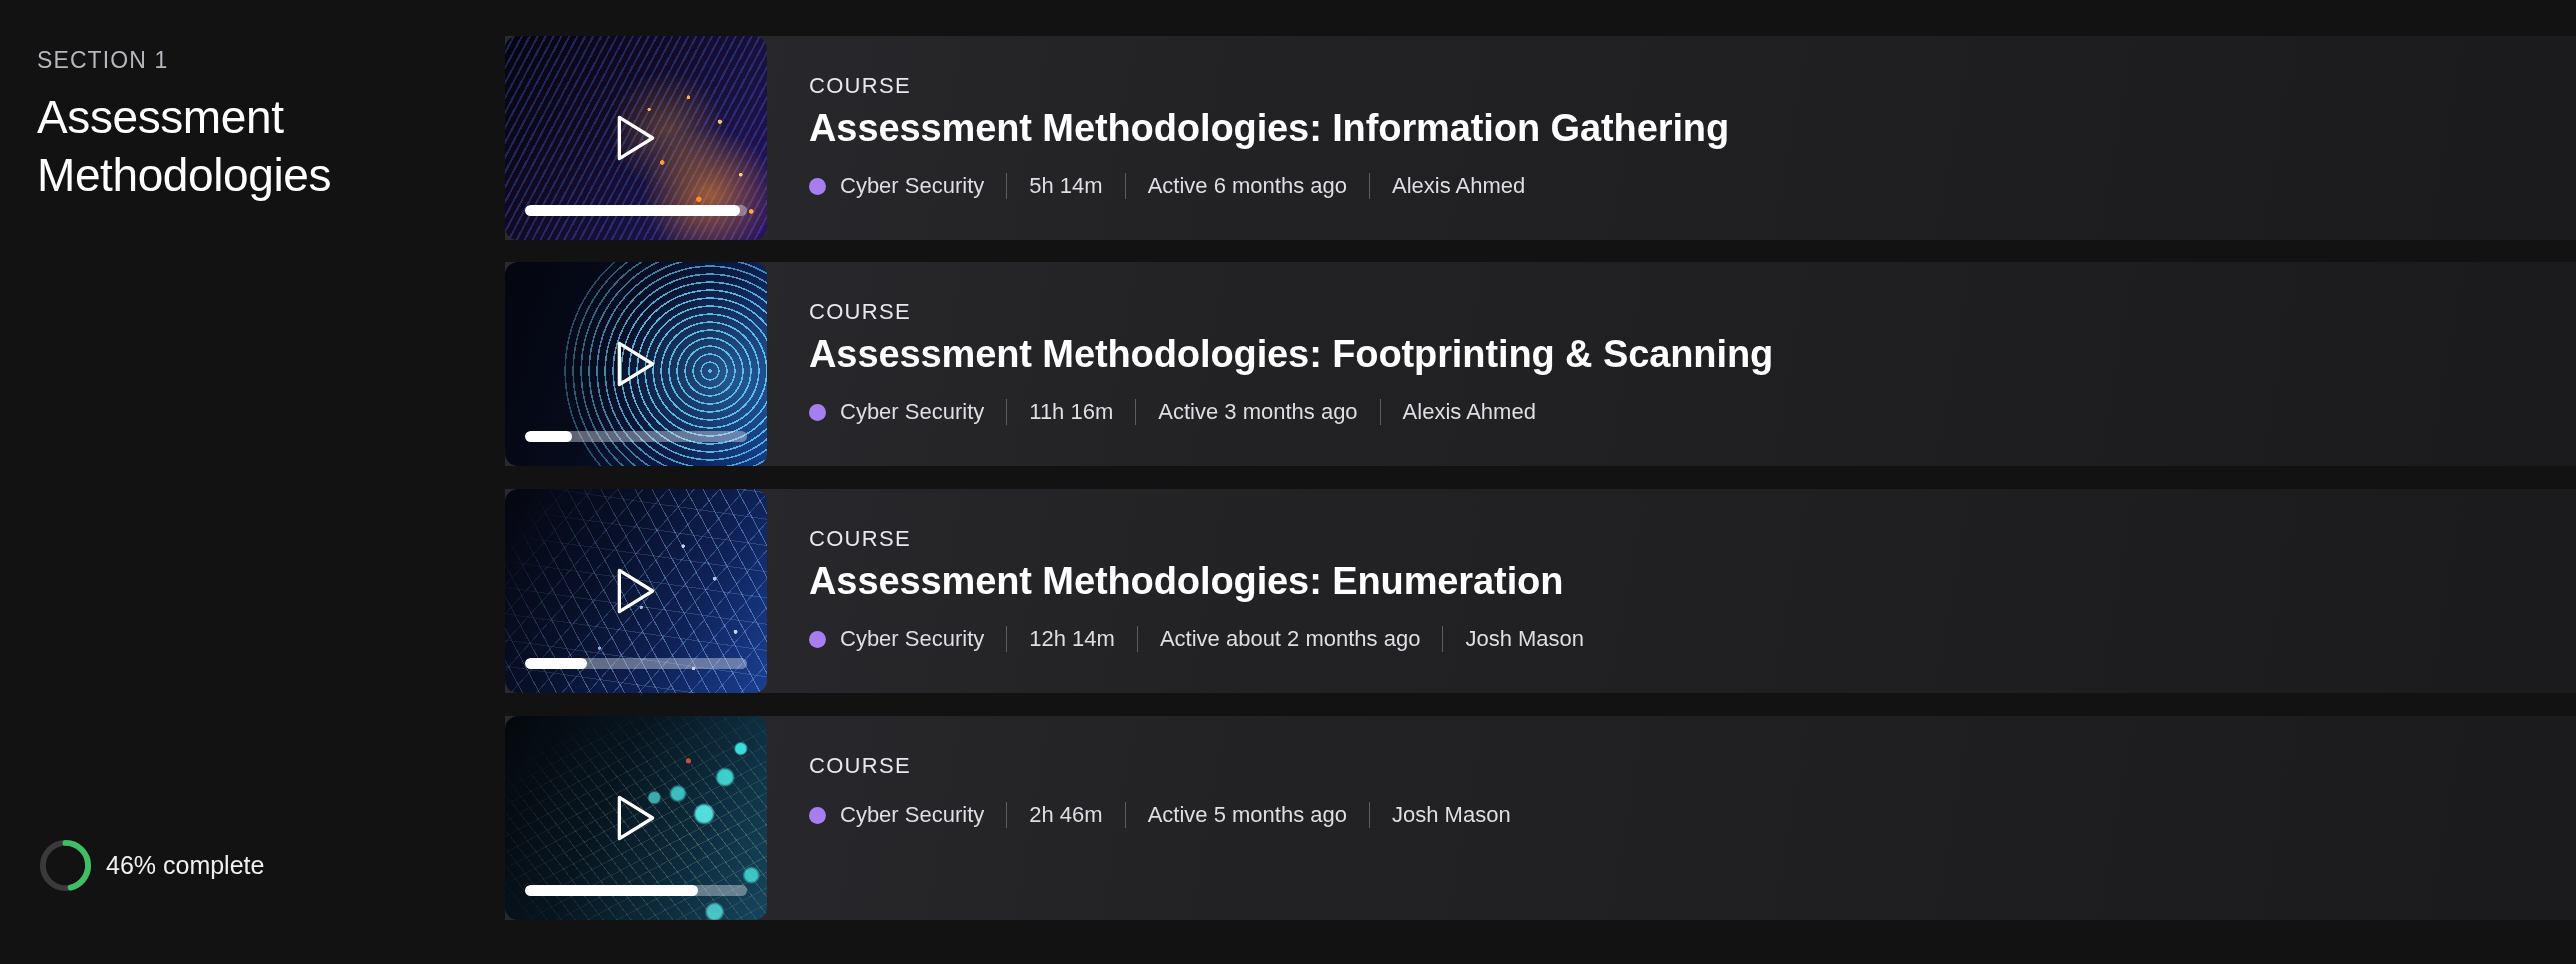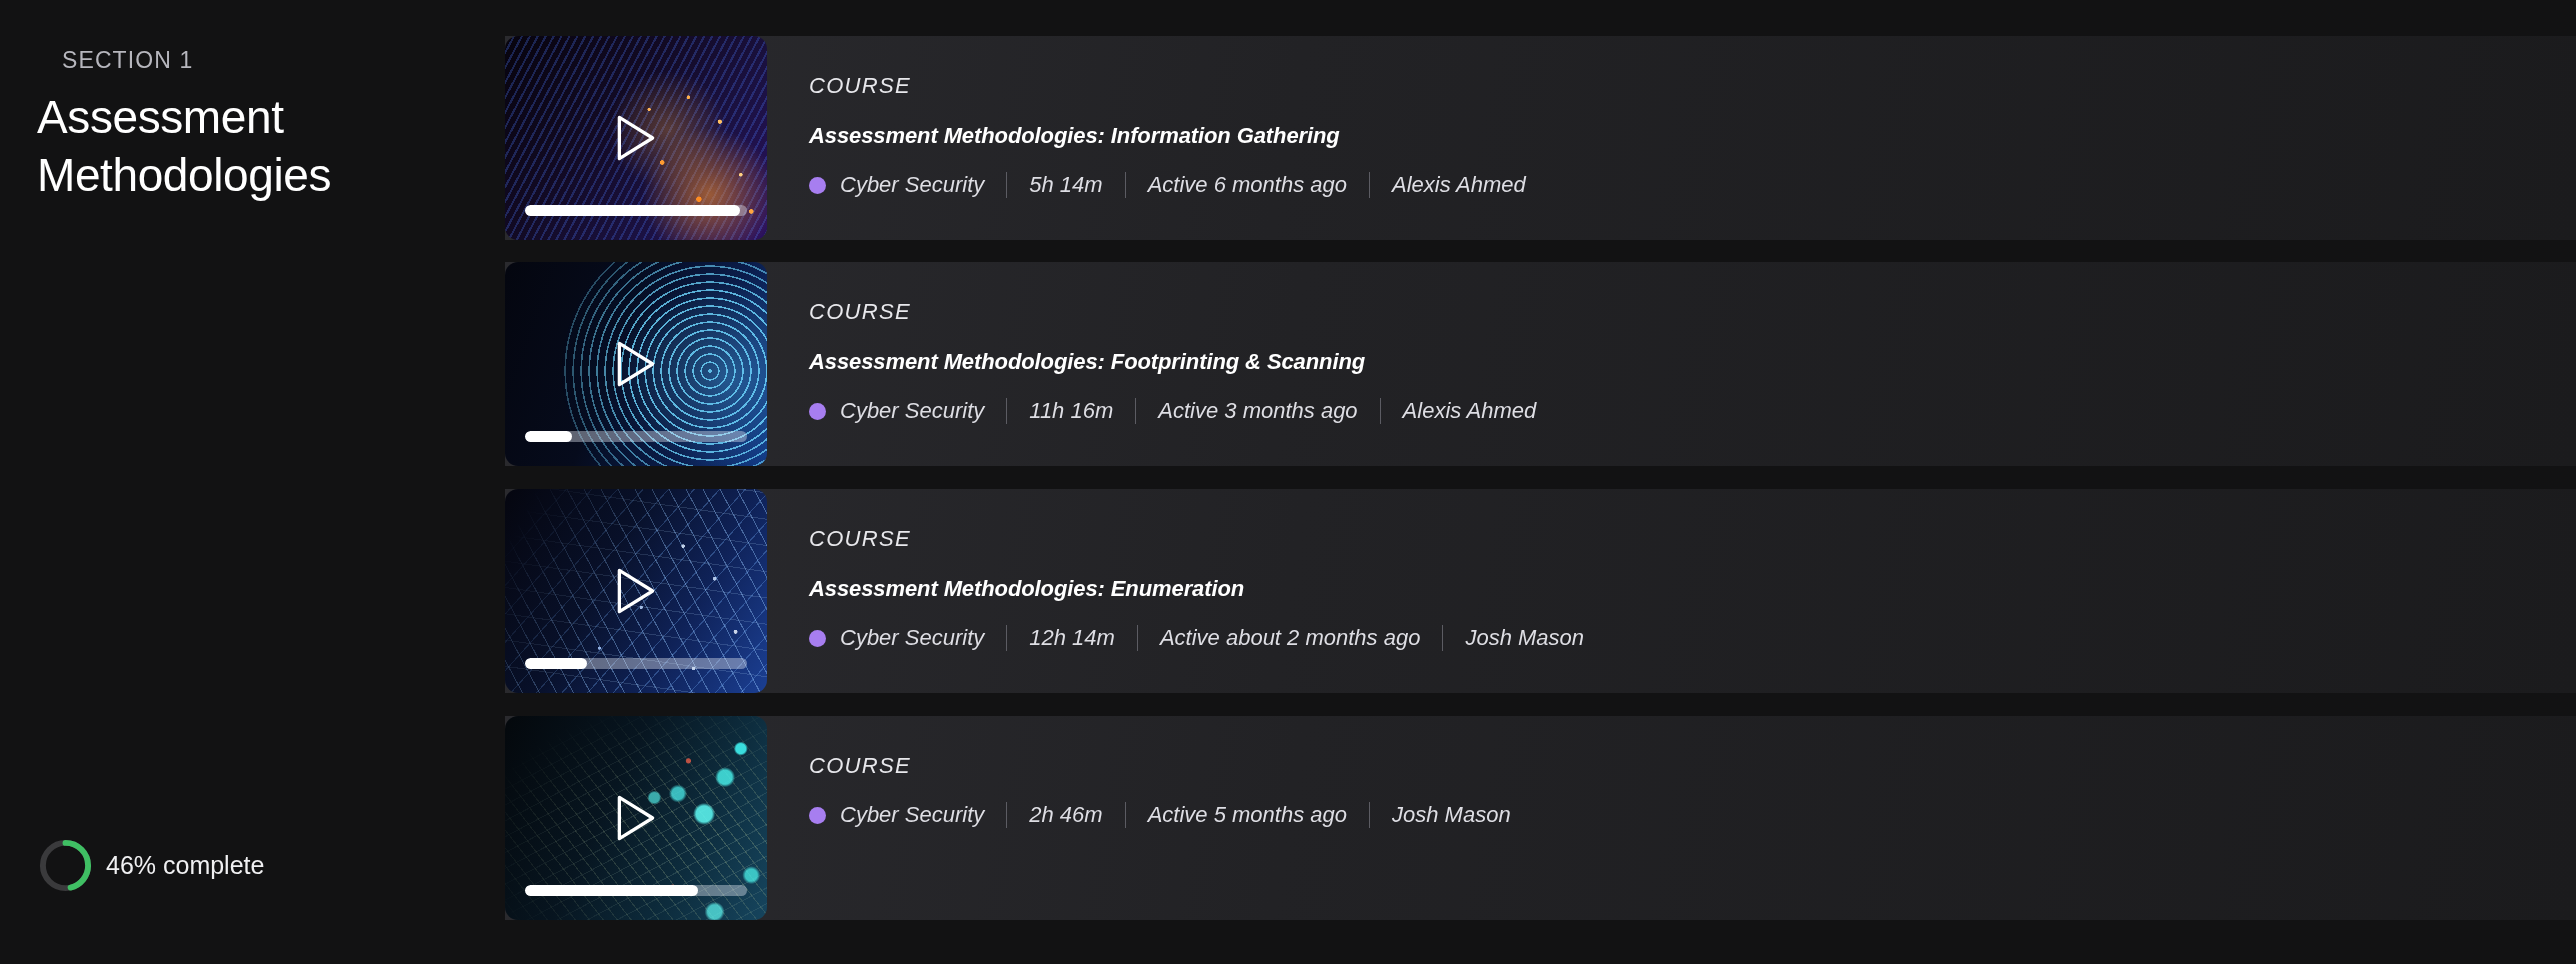--- a/index.html
+++ b/index.html
@@ -11,38 +11,38 @@
   }
   .page { position:relative; width:2576px; height:965px; }
 
   
   .sidebar {
     position:absolute; left:0; top:0; width:505px; height:965px;
     padding:47px 0 0 37px;
   }
   .section-label {
     font-size:23px; letter-spacing:1.1px; color:#b6b6bd;
-    font-weight:400; line-height:1.2;margin-left:25px;
+    font-weight:400; line-height:1.2;
   }
   .section-title {
     margin-top:14px;
     font-size:46px; line-height:1.26; font-weight:400;
     color:#ffffff; letter-spacing:-0.4px; max-width:394px;
   }
 
   .progress-wrap {
     position:absolute; left:37px; bottom:71px;
     display:flex; align-items:center; gap:12px;
   }
   .ring { width:57px; height:57px; position:relative; flex:none; }
   .ring svg { display:block; transform:rotate(-90deg); }
   .progress-text { font-size:25px; color:#f0f0f2; font-weight:400; }
 
   
-  .list { position:absolute; left:505px; top:0; width:2071px; height:965px;font-style:italic; }
+  .list { position:absolute; left:505px; top:0; width:2071px; height:965px; }
 
   .card {
     position:absolute; left:0; width:2071px; height:204px;
     background:linear-gradient(100deg,#2a2a2e 0%,#222225 38%,#1b1b1d 100%);
     display:flex; align-items:stretch; overflow:hidden;
   }
   .card.c0 { top:36px; }
   .card.c1 { top:262px; }
   .card.c2 { top:489px; }
   .card.c3 { top:716px; }
@@ -159,22 +159,22 @@
   }
 
   .meta-col {
     flex:1; padding:37px 0 0 42px; min-width:0;
   }
   .kicker {
     font-size:22px; letter-spacing:1.3px; color:#e8e8ec;
     font-weight:400;
   }
   .course-title {
-    margin-top:24px;
-    font-size:22px; font-weight:700; color:#ffffff; letter-spacing:-0.1px;
+    margin-top:8px;
+    font-size:38px; font-weight:700; color:#ffffff; letter-spacing:-0.1px;
     white-space:nowrap;
   }
   .meta-row {
     margin-top:23px; display:flex; align-items:center;
     font-size:22px; color:#dedee4; white-space:nowrap;
   }
   .meta-row .dot {
     width:17px; height:17px; border-radius:50%;
     background:#a77ef0; margin-right:14px; flex:none;
   }

